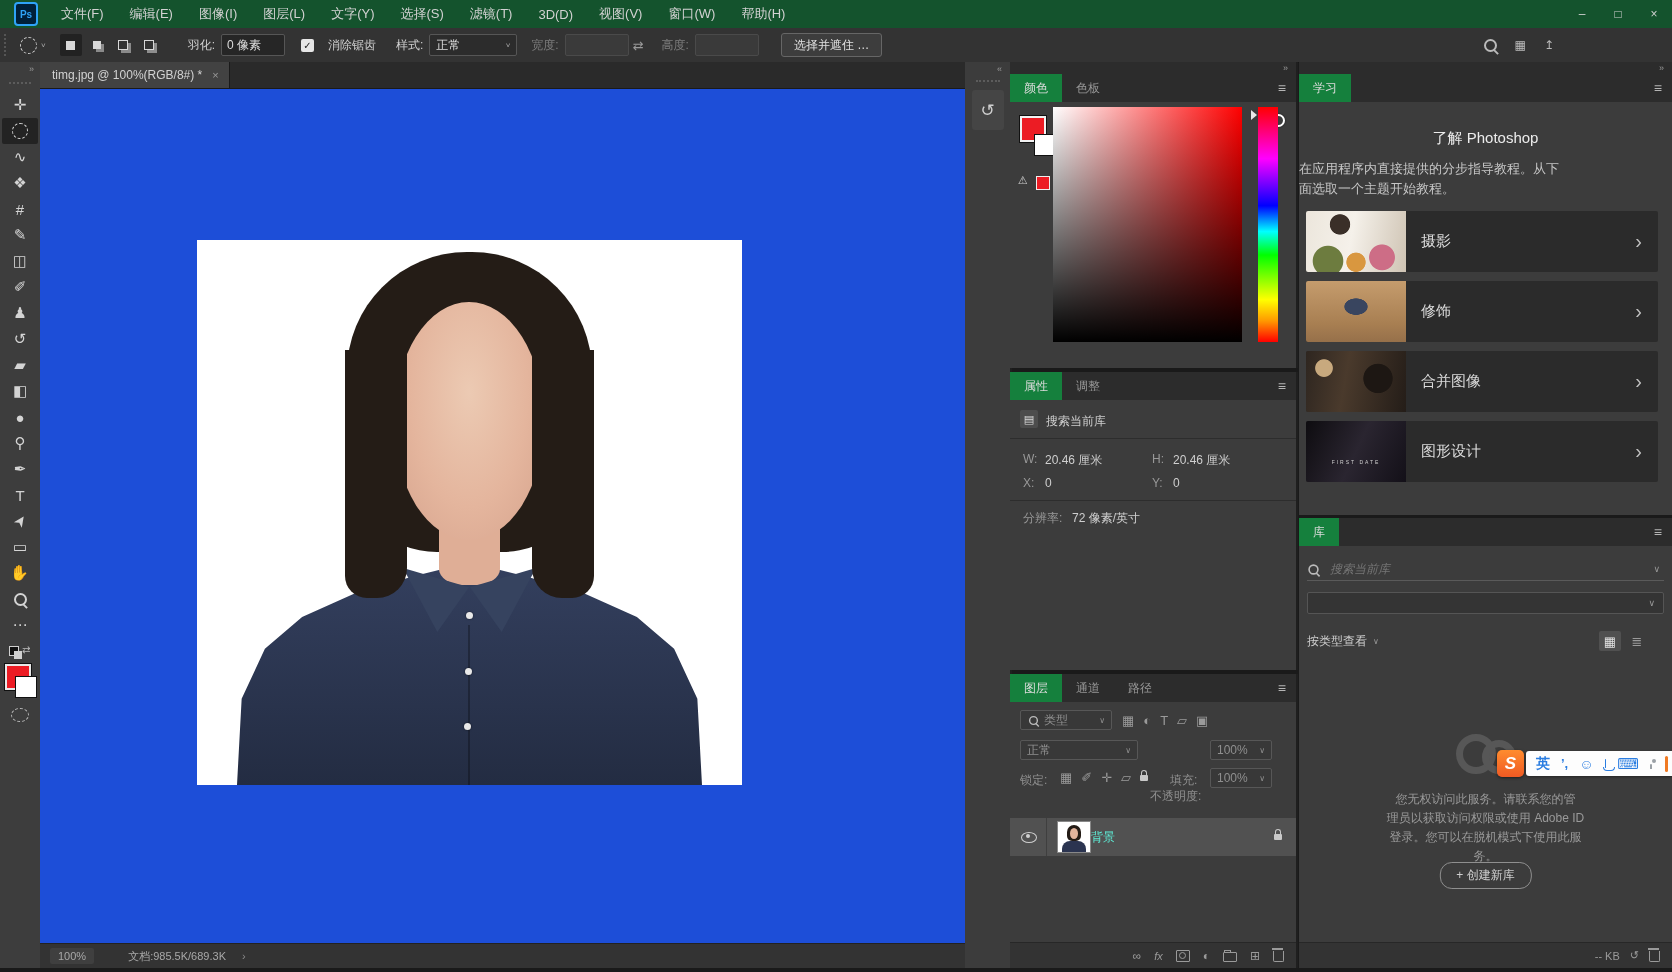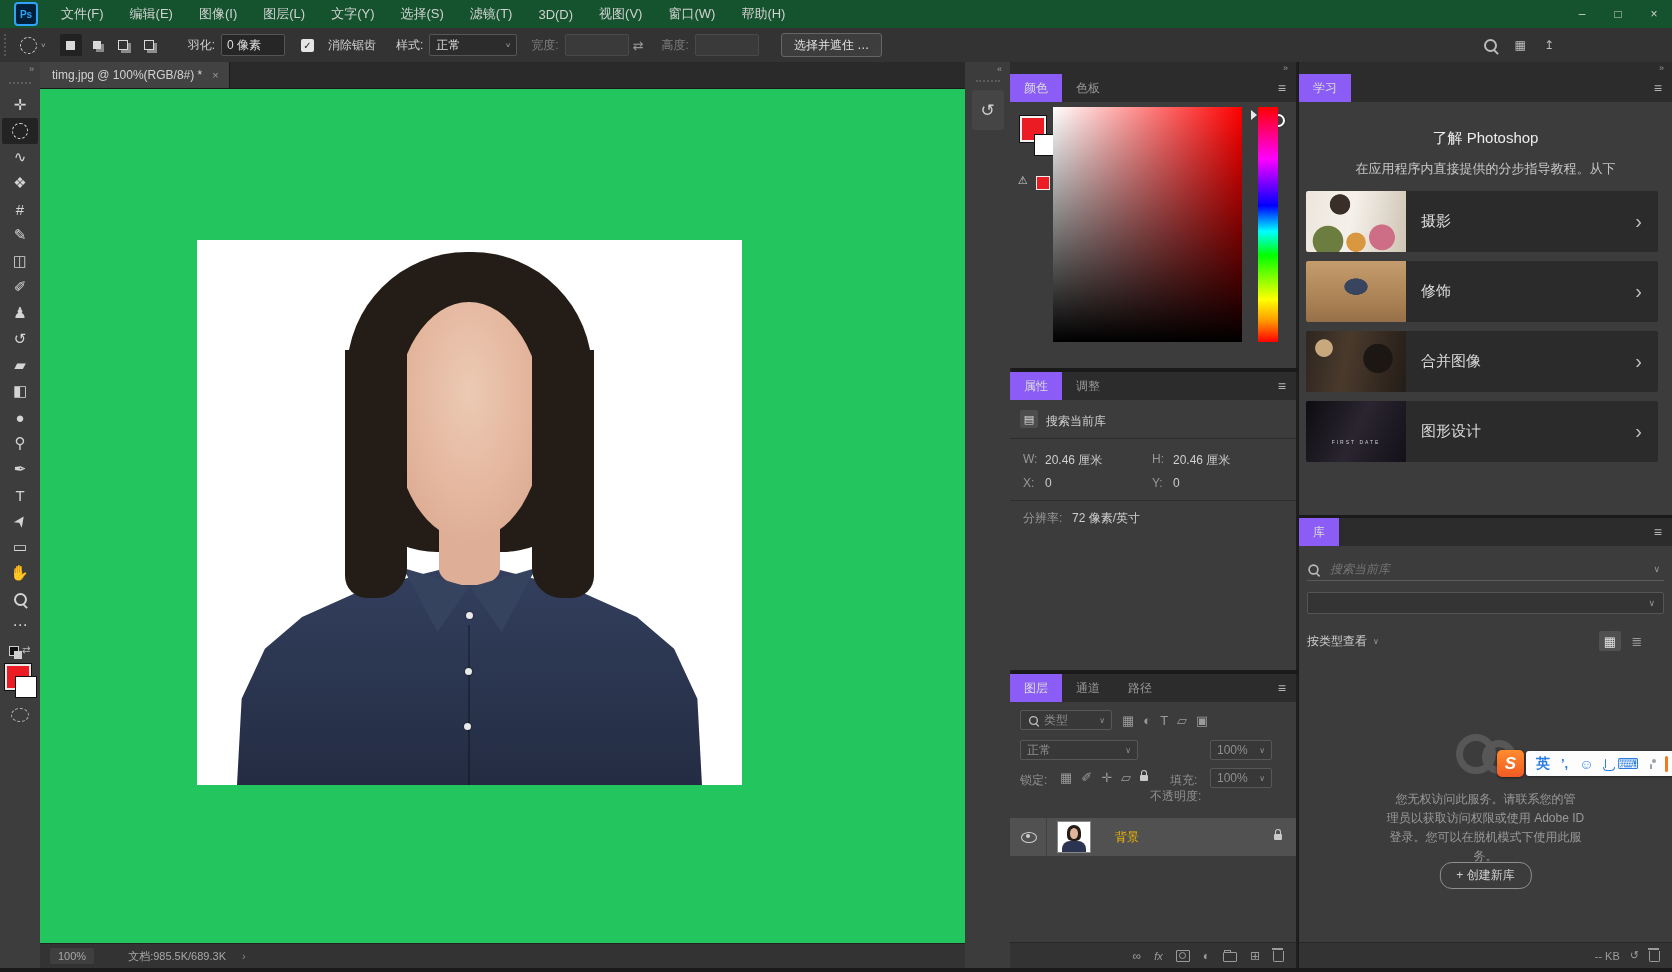--- a/index.html
+++ b/index.html
@@ -60,21 +60,21 @@
   .mini-fgbg{width:22px;height:14px;margin:8px auto 2px;position:relative;}
   .mini-fg{position:absolute;left:0;top:0;width:8px;height:8px;background:#111;border:1px solid #cfcfcf;}
   .mini-bg{position:absolute;left:5px;top:5px;width:8px;height:8px;background:#cfcfcf;}
   .mini-swap{position:absolute;left:13px;top:-2px;color:#bbb;font-size:10px;}
   .fgbg{width:30px;height:34px;margin:4px auto 0;position:relative;}
   .fg-swatch{position:absolute;left:0;top:0;width:22px;height:22px;border:2px solid #e8e8e8;outline:1px solid #111;}
   .bg-swatch{position:absolute;left:10px;top:12px;width:20px;height:20px;background:#fff;border:1px solid #111;}
   .quickmask{width:16px;height:12px;border:1px dashed #bdbdbd;border-radius:50%;margin:10px auto 0;}
 
   
-  .canvas-col{position:absolute;left:40px;top:62px;width:925px;height:906px;background:#22c55e;}
+  .canvas-col{position:absolute;left:40px;top:62px;width:925px;height:906px;background:#1d4ed8;}
   .tabbar{position:absolute;left:0;top:0;width:100%;height:26px;background:#2a2a2a;border-bottom:1px solid #1a1a1a;}
   .doc-tab{position:absolute;left:0;top:0;height:26px;background:#424242;display:flex;align-items:center;
            padding:0 10px 0 12px;font-size:12px;color:#d2d2d2;border-right:1px solid #1a1a1a;}
   .doc-close{margin-left:10px;color:#9a9a9a;font-size:11px;}
   .statusbar{position:absolute;left:0;bottom:0;width:100%;height:24px;background:#333;border-top:1px solid #222;
              display:flex;align-items:center;font-size:11px;color:#a8a8a8;}
   .status-zoom{margin-left:10px;background:#3f3f3f;padding:2px 8px;border-radius:2px;}
   .status-doc{margin-left:34px;}
   .status-chevron{margin-left:16px;color:#8a8a8a;}
 
@@ -100,21 +100,21 @@
   .mini-dock .chev{text-align:right;padding:2px 8px 0 0;color:#9a9a9a;font-size:9px;}
   .mini-grip{width:24px;margin:6px auto 8px;border-top:2px dotted #5c5c5c;}
   .history-btn{width:32px;height:40px;margin:8px auto;background:#454545;border-radius:3px;display:flex;
                align-items:center;justify-content:center;color:#cfcfcf;font-size:17px;}
 
   
   .panel{position:absolute;background:#3c3c3c;}
   .dock-strip{height:12px;background:#2c2c2c;text-align:right;padding-right:8px;color:#9a9a9a;font-size:9px;line-height:12px;}
   .tabrow{height:28px;background:#2c2c2c;display:flex;align-items:stretch;position:relative;}
   .ptab{padding:0 14px;display:flex;align-items:center;font-size:12px;color:#969696;}
-  .ptab.active{background:#8b5cf6;color:#dcdcdc;}
+  .ptab.active{background:#15803d;color:#dcdcdc;}
   .hamburger{position:absolute;right:10px;top:0;height:28px;display:flex;align-items:center;color:#b5b5b5;font-size:14px;}
 
   
   .color-body{position:relative;height:266px;}
   .cp-fg{position:absolute;left:10px;top:14px;width:22px;height:22px;border:2px solid #f2f2f2;outline:1px solid #111;}
   .cp-bg{position:absolute;left:24px;top:32px;width:20px;height:20px;background:#fff;border:1px solid #111;}
   .cp-warn{position:absolute;left:8px;top:72px;color:#cfcfcf;font-size:11px;}
   .cp-warn-chip{position:absolute;left:26px;top:74px;width:12px;height:12px;border:1px solid #eee;}
   .cp-field{position:absolute;left:43px;top:5px;width:189px;height:235px;
             background:linear-gradient(to bottom,rgba(0,0,0,0),#000),linear-gradient(to right,#fff,#f00);}
@@ -141,38 +141,38 @@
   .lp-icons{display:flex;gap:9px;color:#9a9a9a;font-size:13px;align-items:center;}
   .lp-row-label{color:#8f8f8f;}
   .layer-row{position:absolute;left:0;top:116px;width:100%;height:38px;background:#515151;display:flex;align-items:center;}
   .eye-icon{width:14px;height:9px;border:1px solid #d0d0d0;border-radius:50%;position:relative;margin:0 9px 0 11px;}
   .eye-icon::after{content:"";position:absolute;left:4px;top:1.5px;width:4px;height:4px;background:#d0d0d0;border-radius:50%;}
   .row-sep{width:1px;height:38px;background:#3f3f3f;margin-right:10px;}
   .layer-thumb{width:32px;height:30px;background:#fff;border:1px solid #888;position:relative;overflow:hidden;}
   .lt-hair{position:absolute;left:9px;top:3px;width:14px;height:16px;background:#241c16;border-radius:7px 7px 5px 5px;}
   .lt-face{position:absolute;left:12px;top:6px;width:8px;height:11px;background:#e2b49c;border-radius:50%;}
   .lt-shirt{position:absolute;left:4px;top:19px;width:24px;height:11px;background:#2b3450;border-radius:8px 8px 0 0;}
-  .layer-name{margin-left:24px;color:#eab308;}
+  .layer-name{margin-left:0;color:#5eead4;}
   .padlock{width:8px;height:6px;background:#c9c9c9;position:relative;border-radius:1px;}
   .padlock::before{content:"";position:absolute;left:1px;top:-5px;width:4px;height:4px;border:1.5px solid #c9c9c9;
                    border-bottom:none;border-radius:3px 3px 0 0;}
   .panel-bottombar{position:absolute;left:0;bottom:0;width:100%;height:26px;background:#333;border-top:1px solid #272727;
                    display:flex;align-items:center;justify-content:flex-end;gap:13px;padding-right:12px;box-sizing:border-box;
                    color:#9a9a9a;font-size:12px;}
   .fx-label{font-style:italic;font-size:11px;}
   .mask-icon{width:12px;height:10px;border:1px solid #9a9a9a;border-radius:1px;display:flex;align-items:center;justify-content:center;}
   .mask-icon i{width:5px;height:5px;border:1px solid #9a9a9a;border-radius:50%;display:block;}
   .folder-icon{width:12px;height:8px;border:1px solid #9a9a9a;border-radius:1px;position:relative;margin-top:3px;}
   .folder-icon::before{content:"";position:absolute;left:0;top:-3px;width:5px;height:2px;border:1px solid #9a9a9a;border-bottom:none;}
   .trash-icon{width:9px;height:10px;border:1px solid #9a9a9a;border-top:none;border-radius:0 0 2px 2px;position:relative;margin-top:2px;}
   .trash-icon::before{content:"";position:absolute;left:-2px;top:-3px;width:11px;height:1.5px;background:#9a9a9a;}
 
   
   .learn-title{text-align:center;margin-top:27px;font-size:15px;color:#ececec;}
-  .learn-intro{text-align:center;font-size:13px;color:#c6c6c6;line-height:20px;margin-top:11px;}
+  .learn-intro{font-size:13px;color:#c6c6c6;line-height:20px;margin-top:11px;}
   .learn-cards{margin:12px 14px 0 7px;}
   .learn-card{height:61px;background:#2b2b2b;border-radius:2px;margin-bottom:9px;display:flex;align-items:center;position:relative;overflow:hidden;}
   .card-thumb{width:100px;height:61px;flex:none;}
   .card-label{margin-left:15px;font-size:15px;color:#dcdcdc;}
   .card-chevron{position:absolute;right:16px;font-size:20px;color:#c0c0c0;}
   .thumb1{background:radial-gradient(circle at 34% 22%,#3a2f28 0 12%,transparent 13%),
               radial-gradient(circle at 22% 82%,#6d7c3f 0 16%,transparent 17%),
               radial-gradient(circle at 50% 84%,#d9973f 0 13%,transparent 14%),
               radial-gradient(circle at 76% 76%,#cd6d86 0 14%,transparent 15%),
               linear-gradient(100deg,#ece6dc,#f5f1ea 45%,#cfc4b4);}
@@ -524,20 +524,21 @@
 
   <div class="panel" style="left:1299px;top:62px;width:373px;height:453px;">
     <div class="dock-strip">»</div>
     <div class="tabrow">
       <span class="ptab active">学习</span>
       <span class="hamburger">≡</span>
     </div>
     <div class="learn-title">了解 Photoshop</div>
     <div class="learn-intro">
       <div>在应用程序内直接提供的分步指导教程。从下</div>
+      <div>面选取一个主题开始教程。</div>
     </div>
     <div class="learn-cards">
       <div class="learn-card">
         <span class="card-thumb thumb1"></span>
         <span class="card-label">摄影</span>
         <span class="card-chevron">›</span>
       </div>
       <div class="learn-card">
         <span class="card-thumb thumb2"></span>
         <span class="card-label">修饰</span>

